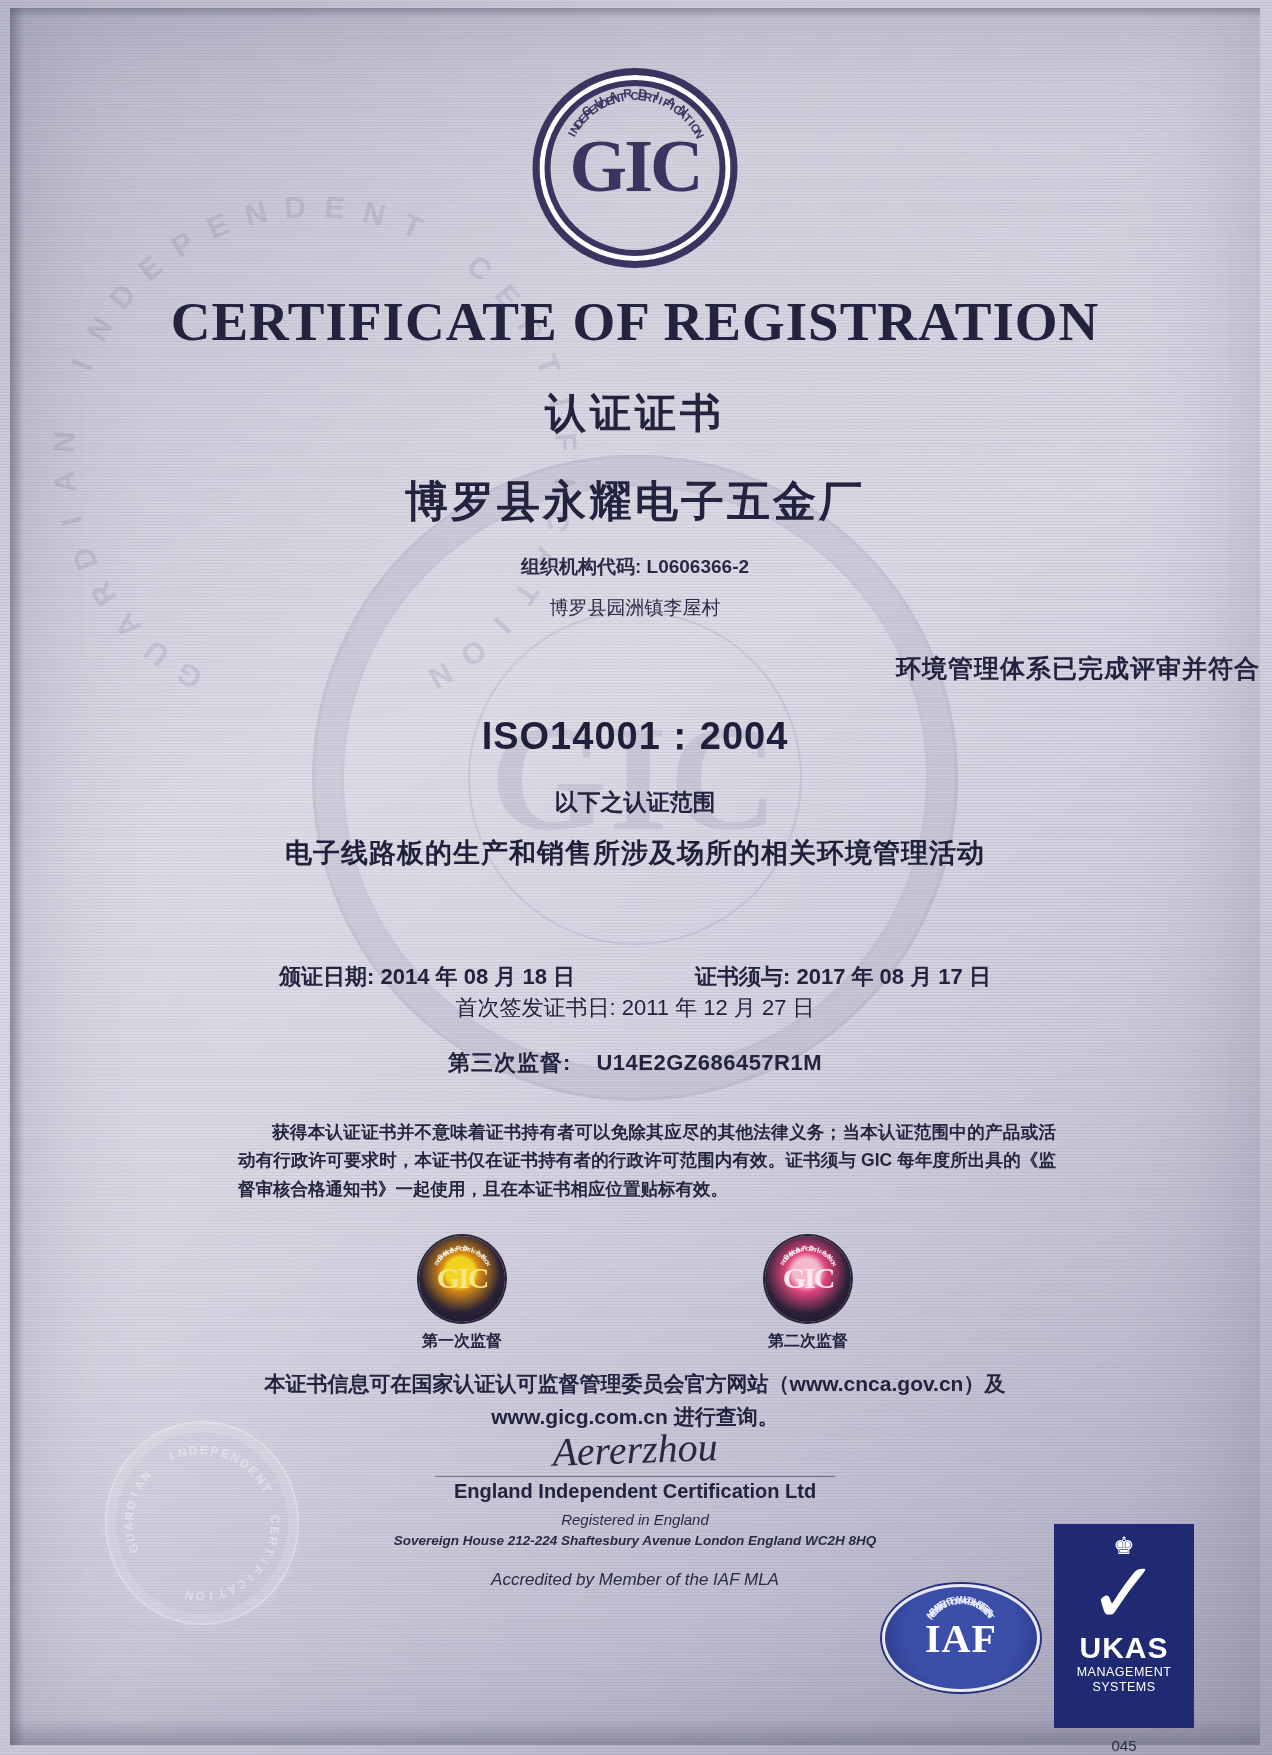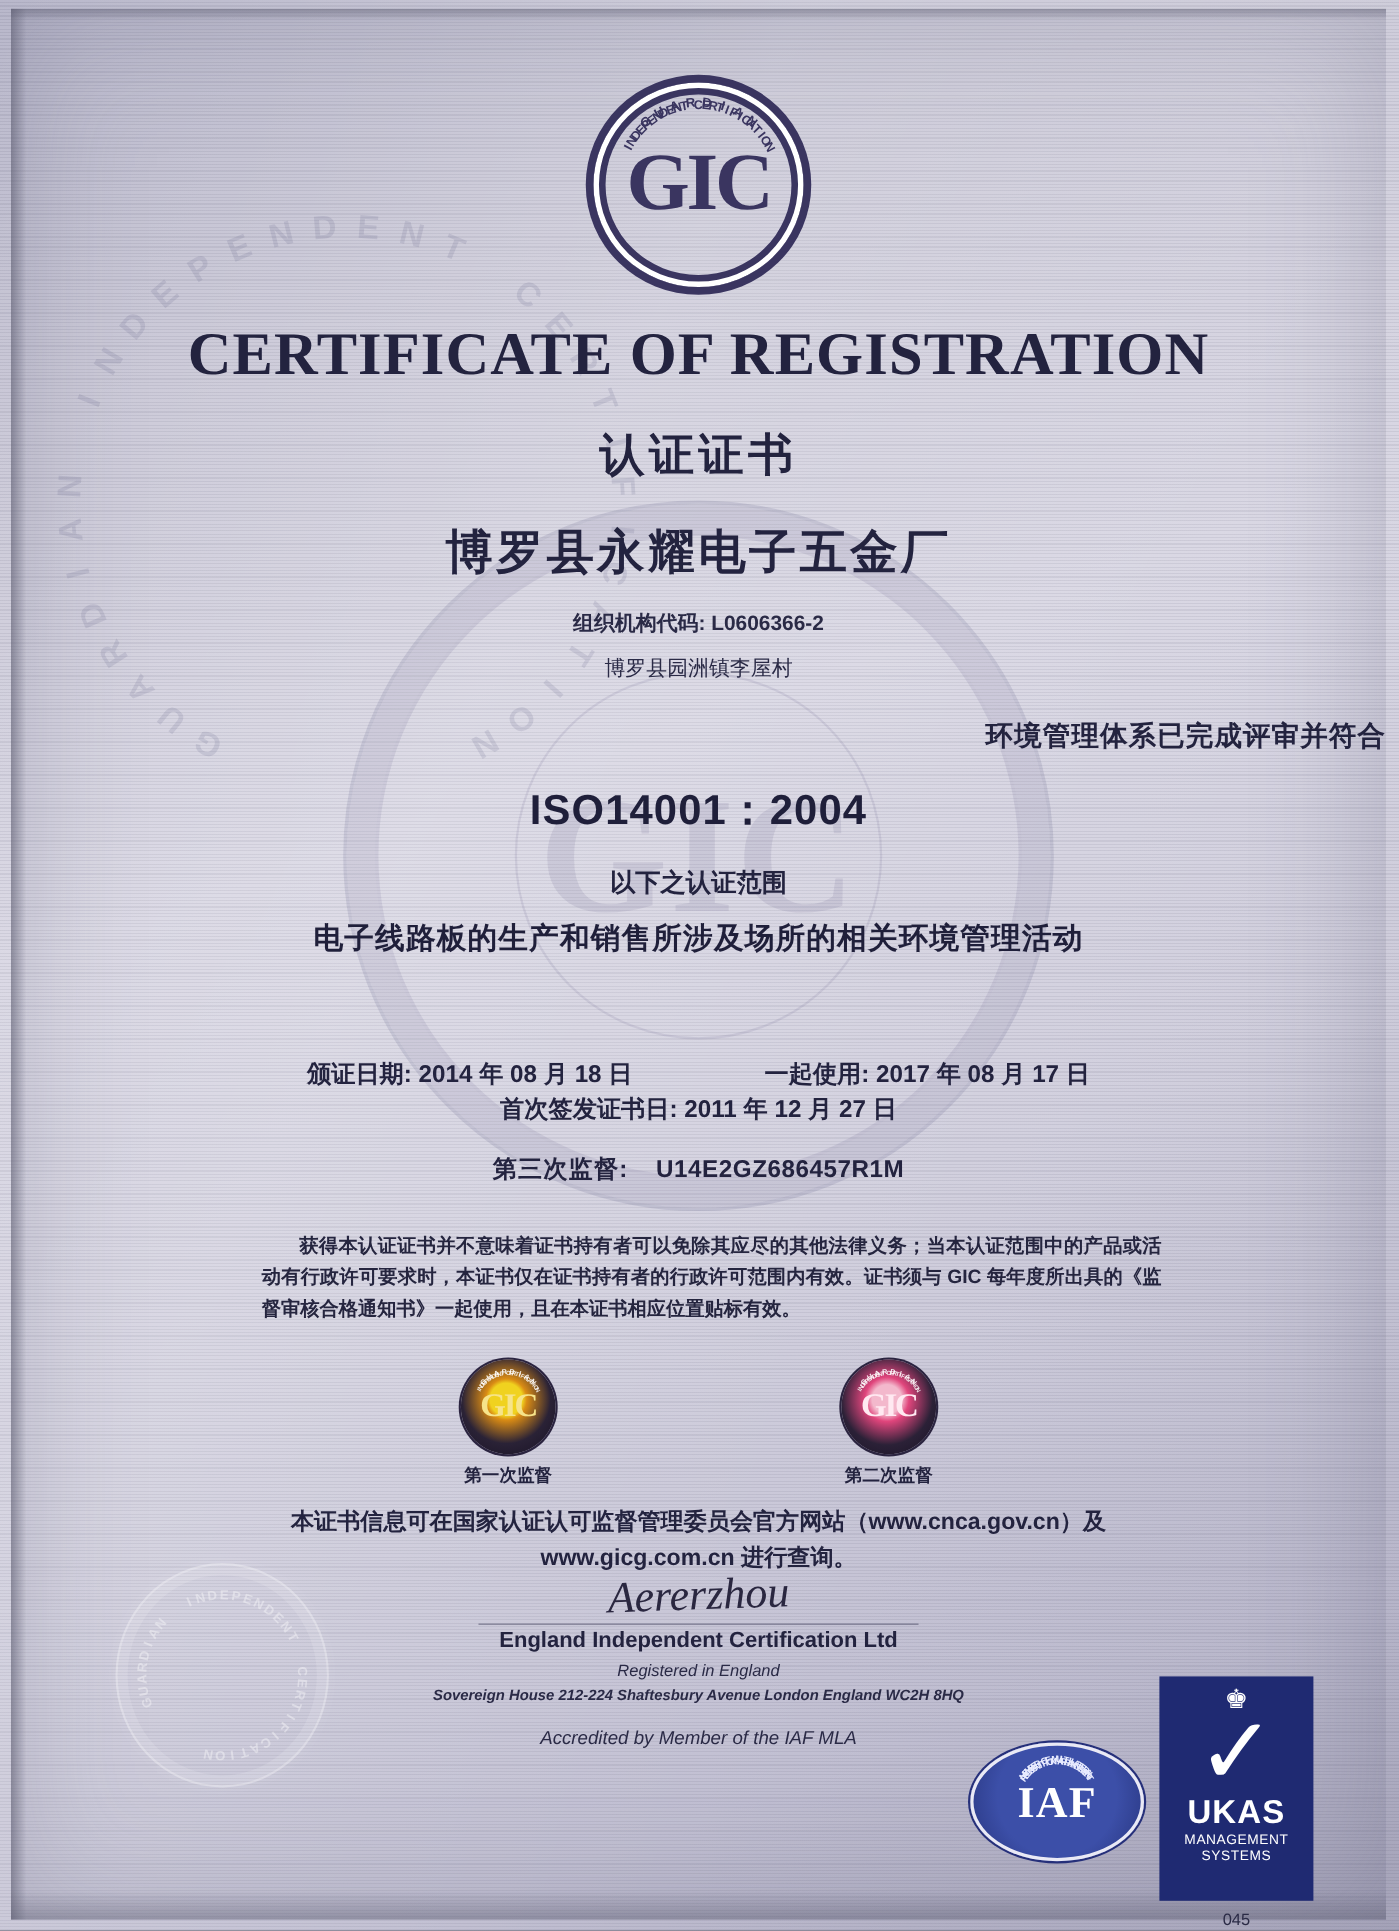--- a/index.html
+++ b/index.html
@@ -237,21 +237,21 @@
     color: #23233f;
     margin-top: 24px;
   }
   .dates-row .lbl { font-weight: 700; }
   .dates-row .val { font-weight: 700; }
   .date-first {
     position: absolute;
     top: 985px; left: 0; right: 0;
     text-align: center;
     font-size: 22px;
-    font-weight: 700;
+    font-weight: 400;
     color: #23233f;
   }
   .cert-no {
     position: absolute;
     top: 1040px; left: 0; right: 0;
     text-align: center;
     font-size: 22px;
     font-weight: 700;
     letter-spacing: 1px;
     color: #23233f;
@@ -605,21 +605,21 @@
       <div class="standard">ISO14001：2004</div>
       <div class="scope-label">以下之认证范围</div>
       <div class="scope-text">电子线路板的生产和销售所涉及场所的相关环境管理活动</div>
 
       <div class="dates-row">
         <div>
           <span class="lbl">颁证日期:</span>
           <span class="val">2014 年 08 月 18 日</span>
         </div>
         <div>
-          <span class="lbl">一起使用:</span>
+          <span class="lbl">证书须与:</span>
           <span class="val">2017 年 08 月 17 日</span>
         </div>
       </div>
 
       <div class="date-first">
         <span>首次签发证书日:</span>
         <span>2011 年 12 月 27 日</span>
       </div>
 
       <div class="cert-no">

